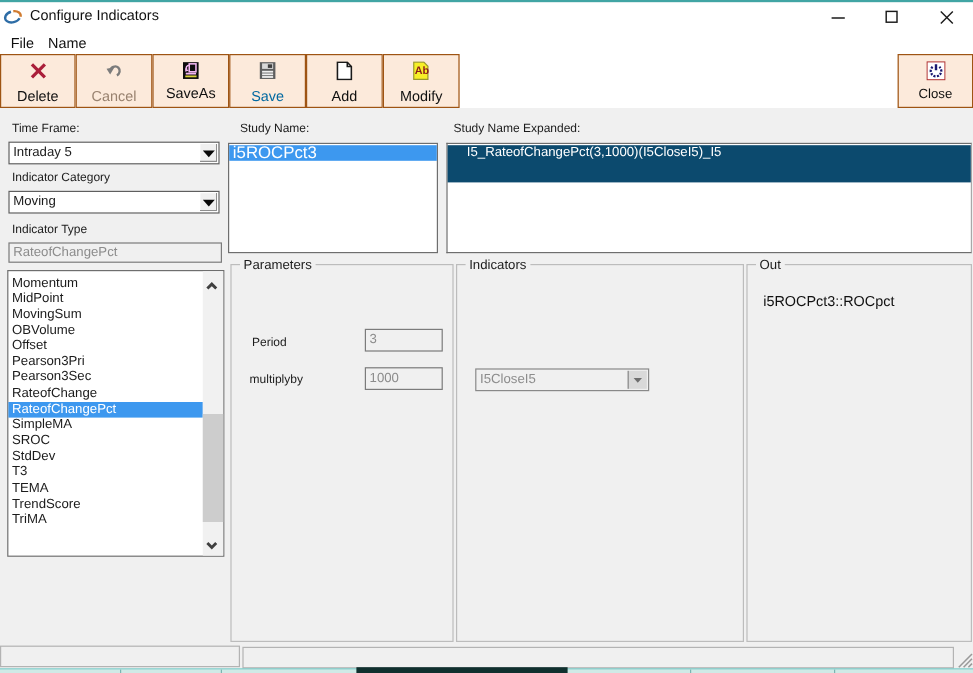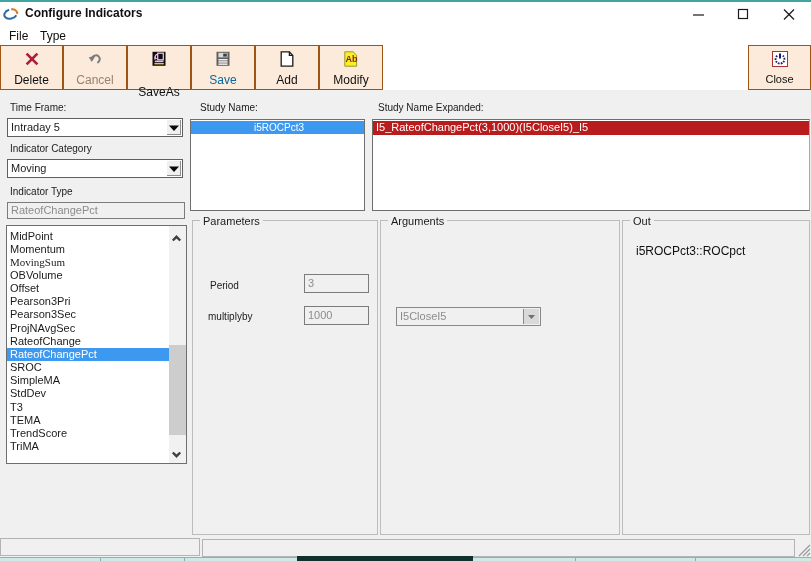--- a/index.html
+++ b/index.html
@@ -14,31 +14,31 @@
 <div class="abs" style="left:0;top:0;width:811px;height:2px;background:#41a5a4;"></div>
 
 <div class="abs" style="left:0;top:2px;width:811px;height:43px;background:#ffffff;"></div>
 
 <svg class="abs" style="left:2px;top:6px;" width="19" height="15" viewBox="0 0 19 15">
   <g transform="rotate(-14 8.5 8)">
     <path d="M8.2 3.6 A6.4 4.5 0 1 0 13.9 10.6" fill="none" stroke="#2e6da6" stroke-width="2"></path>
     <path d="M10.2 3.6 A6.4 4.5 0 0 1 14.9 9.6" fill="none" stroke="#d07b30" stroke-width="2"></path>
   </g>
 </svg>
-<div class="abs" style="left:25px;top:6px;font-size:12px;color:#101010;font-weight:bold;">Configure Indicators</div>
+<div class="abs" style="left:25px;top:6px;font-size:12px;color:#101010;">Configure Indicators</div>
 
 <svg class="abs" style="left:688px;top:5px;" width="120" height="20" viewBox="0 0 120 20">
   <line x1="5" y1="10" x2="16" y2="10" stroke="#1a1a1a" stroke-width="1.2"></line>
   <rect x="50.5" y="4.5" width="9" height="9" fill="none" stroke="#1a1a1a" stroke-width="1.2"></rect>
   <line x1="96" y1="4.5" x2="106" y2="14.5" stroke="#1a1a1a" stroke-width="1.2"></line>
   <line x1="106" y1="4.5" x2="96" y2="14.5" stroke="#1a1a1a" stroke-width="1.2"></line>
 </svg>
 
 <div class="abs" style="left:9px;top:29px;font-size:12px;color:#101010;">File</div>
-<div class="abs" style="left:40px;top:29px;font-size:12px;color:#101010;">Type</div>
+<div class="abs" style="left:40px;top:29px;font-size:12px;color:#101010;">Name</div>
 
 <div class="abs" style="left:0;top:45px;width:811px;height:45px;background:#ffffff;"></div>
 
 <div id="tb">
     <div class="abs" style="left:0px;top:45px;width:63px;height:45px;background:#fceadb;border:1px solid #9e5413;text-align:center;">
     <div style="margin-top:5px;height:17px;"><svg width="16" height="16" viewBox="0 0 16 16">
           <path d="M2.6 2.6 L13.4 13.4 M13.4 2.6 L2.6 13.4" stroke="#aa1f3a" stroke-width="2.7"></path>
         </svg></div>
     <div style="font-size:12px;color:#101010;margin-top:5px;">Delete</div>
   </div>
@@ -51,21 +51,21 @@
   </div>
     <div class="abs" style="left:127px;top:45px;width:64px;height:45px;background:#fceadb;border:1px solid #9e5413;text-align:center;">
     <div style="margin-top:5px;height:17px;"><svg width="16" height="16" viewBox="0 0 16 16">
           <rect x="1.5" y="0.8" width="13" height="14" fill="#0d0d0d"></rect>
           <rect x="6.7" y="2.2" width="5.6" height="6.6" fill="none" stroke="#f2b6f2" stroke-width="1.3"></rect>
           <path d="M6.8 3.4 C4.6 3.4, 3.6 5.2, 4.6 6.8" fill="none" stroke="#f2b6f2" stroke-width="1.3"></path>
           <path d="M3.2 5.6 L6.4 7.8 L3.4 8.8 Z" fill="#f2b6f2"></path>
           <rect x="3.8" y="9.6" width="8.6" height="1.5" fill="#f2b6f2"></rect>
           <rect x="3.4" y="11.9" width="9.4" height="1.5" fill="#d8d23a"></rect>
         </svg></div>
-    <div style="font-size:12px;color:#101010;margin-top:17px;">SaveAs</div>
+    <div style="font-size:12px;color:#101010;margin-top:3px;">SaveAs</div>
   </div>
     <div class="abs" style="left:191px;top:45px;width:64px;height:45px;background:#fceadb;border:1px solid #9e5413;text-align:center;">
     <div style="margin-top:5px;height:17px;"><svg width="16" height="16" viewBox="0 0 16 16">
           <rect x="1.5" y="0.8" width="13" height="14" fill="#5e5e5e"></rect>
           <rect x="3.4" y="1.8" width="9.2" height="4.6" fill="#d9d9d9"></rect>
           <rect x="8.2" y="2.6" width="3.6" height="3" fill="#3f3f3f"></rect>
           <rect x="3.4" y="8" width="9.2" height="1.5" fill="#efefef"></rect>
           <rect x="3.4" y="10.2" width="9.2" height="1.5" fill="#efefef"></rect>
           <rect x="3.4" y="12.4" width="9.2" height="1.5" fill="#efefef"></rect>
         </svg></div>
@@ -115,64 +115,63 @@
   </div>
 </div>
 
 <div class="abs lbl" style="left:10px;top:186px;">Indicator Type</div>
 <div class="abs" style="left:7px;top:202px;width:178px;height:17px;background:#f0f0f0;border:1px solid #7b7b7b;">
   <div class="abs" style="left:3px;top:1px;font-size:11px;color:#8c8c8c;">RateofChangePct</div>
 </div>
 
 <div class="abs" style="left:6px;top:225px;width:181px;height:239px;background:#fff;border:1px solid #6e6e6e;" id="indlist">
     <div style="position:absolute;left:0;top:3.5px;right:17px;">
+      <div style="height:13.17px;line-height:13.2px;font-size:11px;padding-left:3px;color:#1b1b1b;white-space:nowrap;">Momentum</div>
       <div style="height:13.17px;line-height:13.2px;font-size:11px;padding-left:3px;color:#1b1b1b;white-space:nowrap;">MidPoint</div>
-      <div style="height:13.17px;line-height:13.2px;font-size:11px;padding-left:3px;color:#1b1b1b;white-space:nowrap;">Momentum</div>
-      <div style="height:13.17px;line-height:13.2px;font-size:11px;padding-left:3px;color:#1b1b1b;white-space:nowrap;font-family:Liberation Serif, serif;">MovingSum</div>
+      <div style="height:13.17px;line-height:13.2px;font-size:11px;padding-left:3px;color:#1b1b1b;white-space:nowrap;">MovingSum</div>
       <div style="height:13.17px;line-height:13.2px;font-size:11px;padding-left:3px;color:#1b1b1b;white-space:nowrap;">OBVolume</div>
       <div style="height:13.17px;line-height:13.2px;font-size:11px;padding-left:3px;color:#1b1b1b;white-space:nowrap;">Offset</div>
       <div style="height:13.17px;line-height:13.2px;font-size:11px;padding-left:3px;color:#1b1b1b;white-space:nowrap;">Pearson3Pri</div>
       <div style="height:13.17px;line-height:13.2px;font-size:11px;padding-left:3px;color:#1b1b1b;white-space:nowrap;">Pearson3Sec</div>
-      <div style="height:13.17px;line-height:13.2px;font-size:11px;padding-left:3px;color:#1b1b1b;white-space:nowrap;">ProjNAvgSec</div>
       <div style="height:13.17px;line-height:13.2px;font-size:11px;padding-left:3px;color:#1b1b1b;white-space:nowrap;">RateofChange</div>
       <div style="height:13.17px;line-height:13.2px;font-size:11px;padding-left:3px;background:#3d98ef;color:#fff;white-space:nowrap;">RateofChangePct</div>
+      <div style="height:13.17px;line-height:13.2px;font-size:11px;padding-left:3px;color:#1b1b1b;white-space:nowrap;">SimpleMA</div>
       <div style="height:13.17px;line-height:13.2px;font-size:11px;padding-left:3px;color:#1b1b1b;white-space:nowrap;">SROC</div>
-      <div style="height:13.17px;line-height:13.2px;font-size:11px;padding-left:3px;color:#1b1b1b;white-space:nowrap;">SimpleMA</div>
       <div style="height:13.17px;line-height:13.2px;font-size:11px;padding-left:3px;color:#1b1b1b;white-space:nowrap;">StdDev</div>
       <div style="height:13.17px;line-height:13.2px;font-size:11px;padding-left:3px;color:#1b1b1b;white-space:nowrap;">T3</div>
       <div style="height:13.17px;line-height:13.2px;font-size:11px;padding-left:3px;color:#1b1b1b;white-space:nowrap;">TEMA</div>
       <div style="height:13.17px;line-height:13.2px;font-size:11px;padding-left:3px;color:#1b1b1b;white-space:nowrap;">TrendScore</div>
       <div style="height:13.17px;line-height:13.2px;font-size:11px;padding-left:3px;color:#1b1b1b;white-space:nowrap;">TriMA</div>
     </div>
     <div style="position:absolute;right:0;top:0;width:17px;bottom:0;background:#f1f1f1;">
   <svg style="position:absolute;left:0;top:7px;" width="17" height="14" viewBox="0 0 17 14">
         <path d="M3.8 7.5 L7.5 3.8 L11.2 7.5" fill="none" stroke="#404040" stroke-width="2.4"></path>
       </svg>
   <div style="position:absolute;left:0;top:119px;width:17px;height:90px;background:#cdcdcd;"></div>
   <svg style="position:absolute;left:0;bottom:3px;" width="17" height="14" viewBox="0 0 17 14">
         <path d="M3.8 6.5 L7.5 10.2 L11.2 6.5" fill="none" stroke="#404040" stroke-width="2.4"></path>
       </svg>
 </div>
   </div>
 
 <div class="abs lbl" style="left:200px;top:102px;">Study Name:</div>
 <div class="abs" style="left:190px;top:119px;width:175px;height:92px;background:#fff;border:1px solid #6e6e6e;">
-  <div style="height:13px;line-height:13px;background:#3d98ef;color:#fff;font-size:10px;padding-left:3px;margin-top:1px;text-align:center;">i5ROCPct3</div>
+  <div style="height:13px;line-height:13px;background:#3d98ef;color:#fff;font-size:14px;padding-left:3px;margin-top:1px;">i5ROCPct3</div>
 </div>
 
 <div class="abs lbl" style="left:378px;top:102px;">Study Name Expanded:</div>
 <div class="abs" style="left:372px;top:119px;width:438px;height:92px;background:#fff;border:1px solid #6e6e6e;border-right:1px solid #a8a8a8;">
-  <div style="height:14px;line-height:13px;background:#b91c1c;color:#fff;font-size:11px;padding-left:3px;margin-top:1px;">I5_RateofChangePct(3,1000)(I5CloseI5)_I5</div>
+  <div style="height:31px;line-height:13px;background:#0c4a6e;color:#fff;font-size:11px;padding-left:16px;margin-top:1px;">I5_RateofChangePct(3,1000)(I5CloseI5)_I5</div>
 </div>
 
 <div class="abs" style="left:192px;top:220px;width:186px;height:315px;border:1px solid #bcbcbc;"></div>
 <div class="abs" style="left:200px;top:215px;font-size:11px;color:#1b1b1b;background:#f0f0f0;padding:0 3px;">Parameters</div>
 
 <div class="abs" style="left:380px;top:220px;width:240px;height:315px;border:1px solid #bcbcbc;"></div>
-<div class="abs" style="left:388px;top:215px;font-size:11px;color:#1b1b1b;background:#f0f0f0;padding:0 3px;">Arguments</div>
+<div class="abs" style="left:388px;top:215px;font-size:11px;color:#1b1b1b;background:#f0f0f0;padding:0 3px;">Indicators</div>
 
 <div class="abs" style="left:622px;top:220px;width:188px;height:315px;border:1px solid #bcbcbc;"></div>
 <div class="abs" style="left:630px;top:215px;font-size:11px;color:#1b1b1b;background:#f0f0f0;padding:0 3px;">Out</div>
 
 <div class="abs lbl" style="left:210px;top:280px;">Period</div>
 <div class="abs" style="left:304px;top:274px;width:65px;height:19px;background:#f0f0f0;border:1px solid #7b7b7b;">
   <div class="abs" style="left:3px;top:2px;font-size:11px;color:#8c8c8c;">3</div>
 </div>
 <div class="abs lbl" style="left:208px;top:311px;">multiplyby</div>
 <div class="abs" style="left:304px;top:306px;width:65px;height:19px;background:#f0f0f0;border:1px solid #7b7b7b;">

